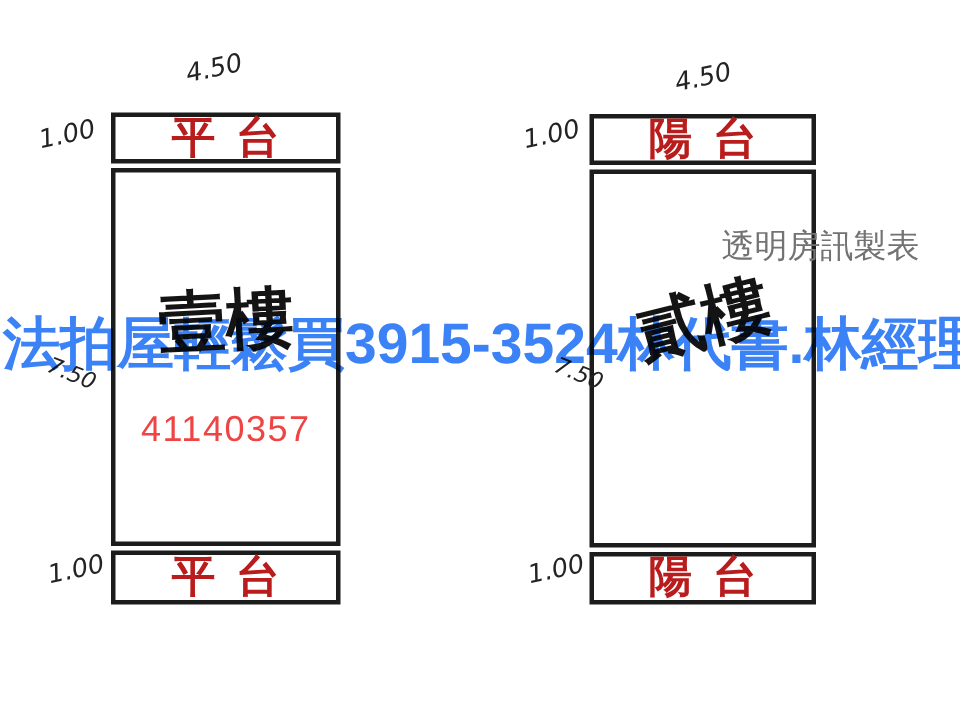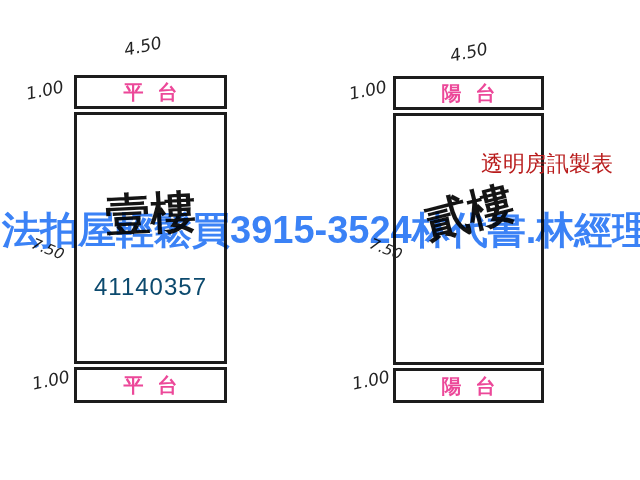--- a/index.html
+++ b/index.html
@@ -3,43 +3,43 @@
 <meta charset="utf-8">
 <style>
   html,body{margin:0;padding:0;}
   body{width:640px;height:480px;background:#ffffff;overflow:hidden;
        font-family:"Liberation Sans",sans-serif;}
   .canvas{position:relative;width:640px;height:480px;background:#ffffff;}
 
   
   .strip,.plan-body{position:absolute;border:3px solid #1c1c1c;box-sizing:border-box;background:#ffffff;}
   .strip{display:flex;align-items:center;justify-content:center;}
-  .strip-label{font-family:Liberation Serif, serif;font-weight:600;font-size:20px;
-               color:#ec4899;letter-spacing:14px;text-indent:14px;line-height:1;}
+  .strip-label{font-family:Liberation Serif, serif;font-weight:600;font-size:29px;
+               color:#b91c1c;letter-spacing:14px;text-indent:14px;line-height:1;}
 
   
   .floor-label{position:absolute;left:0;right:0;text-align:center;
                font-family:"DejaVu Serif",serif;font-weight:900;font-size:45px;
                color:#141414;line-height:1;}
   .floor-label.l1{top:76px;transform:rotate(-3deg);}
   .floor-label.l2{top:74px;transform:rotate(-14deg);}
 
   
   .reg-numbers{position:absolute;left:0;right:0;top:158px;text-align:center;
-               font-family:"Liberation Sans",sans-serif;font-size:24px;color:#0c4a6e;
+               font-family:"Liberation Sans",sans-serif;font-size:24px;color:#ef4444;
                line-height:27px;letter-spacing:1px;}
 
   
   .dim{position:absolute;font-family:"DejaVu Sans",sans-serif;font-style:italic;
        font-size:17px;color:#232323;white-space:nowrap;line-height:1;}
   .rot-up{transform:rotate(-12deg);}
   .rot-diag{transform:rotate(22deg);font-size:15px;}
 
   
-  .maker-note{position:absolute;left:481px;top:149px;font-size:22px;color:#b91c1c;
+  .maker-note{position:absolute;left:481px;top:149px;font-size:22px;color:#737373;
               font-family:"Liberation Sans",sans-serif;letter-spacing:0px;white-space:nowrap;}
 
   
   .watermark{position:absolute;left:2px;right:2px;top:207px;display:flex;
              justify-content:space-between;align-items:center;z-index:5;
              mix-blend-mode:multiply;pointer-events:none;
              font-family:"Liberation Sans",sans-serif;font-weight:bold;
              font-size:38px;line-height:46px;white-space:nowrap;}
 </style>
 </head>

